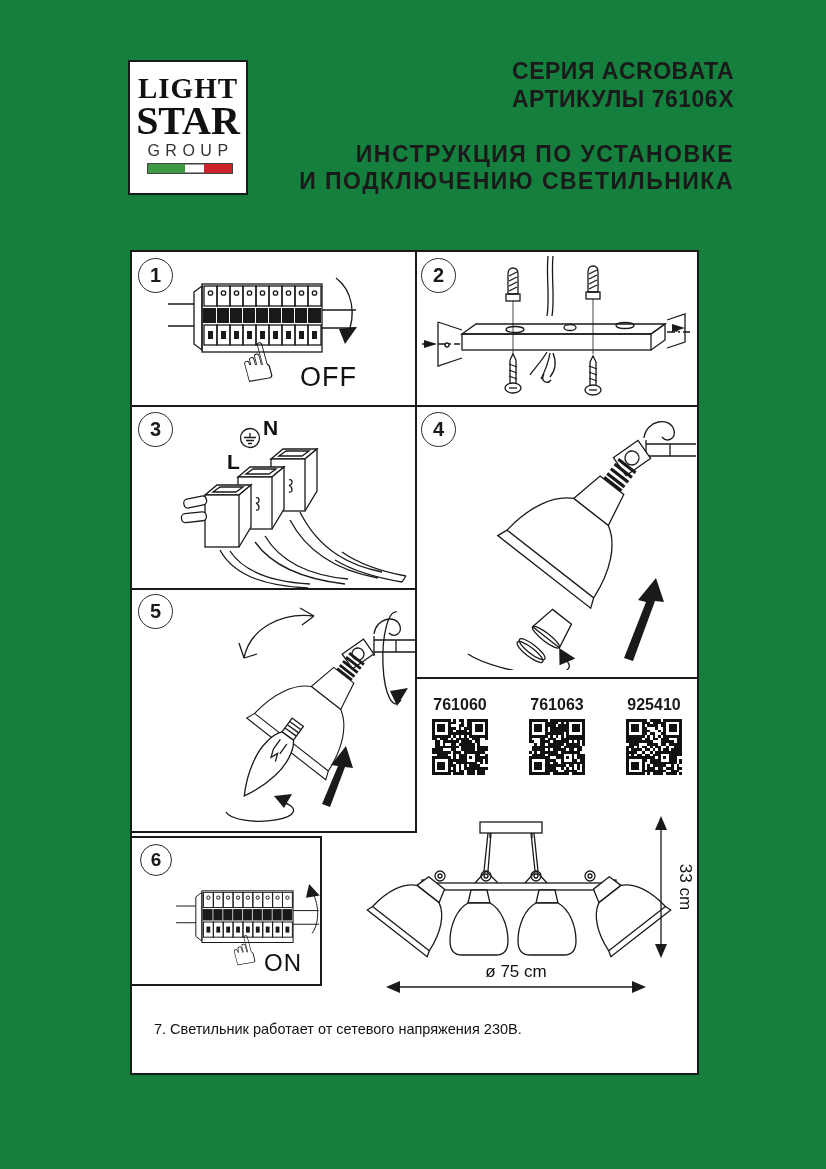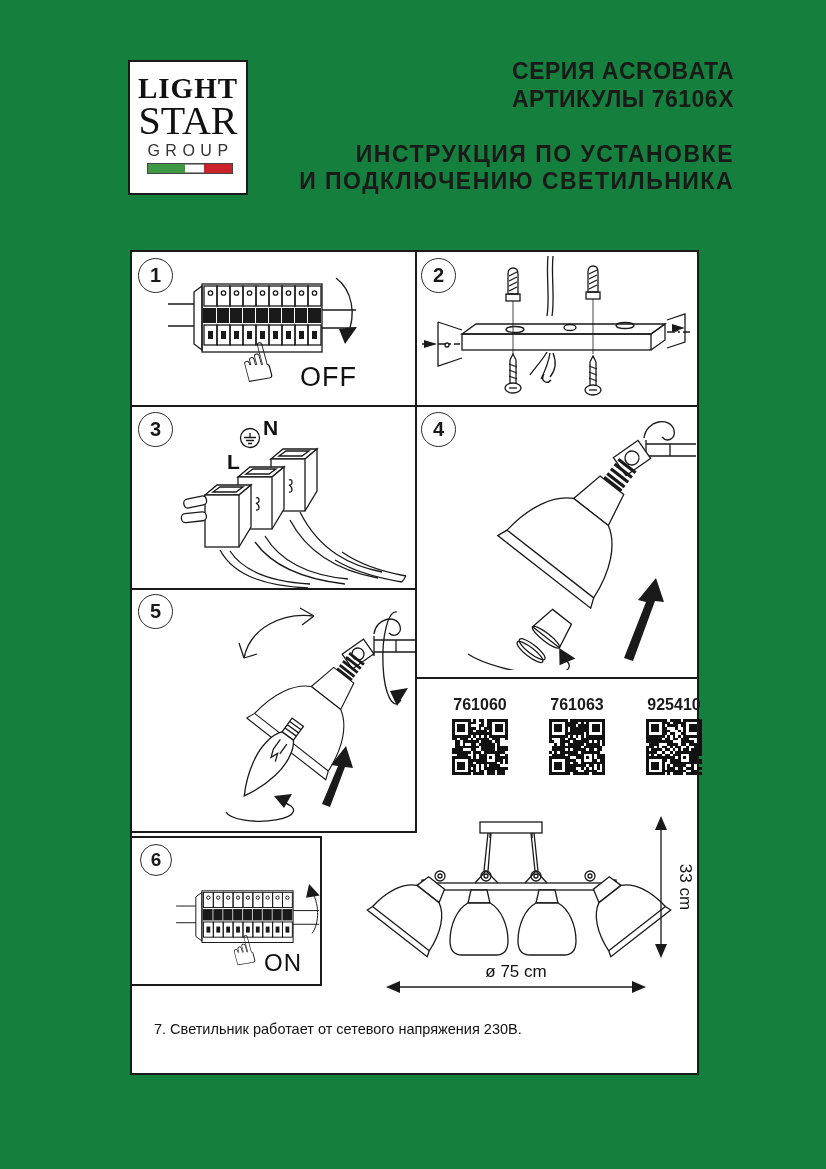--- a/index.html
+++ b/index.html
@@ -3,21 +3,21 @@
 <meta charset="utf-8">
 <style>
   html,body{margin:0;padding:0;background:#fff;}
   .page{position:relative;width:826px;height:1169px;background:#15803d;overflow:hidden;
         font-family:"Liberation Sans",sans-serif;color:#1a1a1a;padding-left:32px;}
   
   .logo-box{position:absolute;left:128px;top:60px;width:120px;height:135px;
             border:2px solid #1a1a1a;box-sizing:border-box;text-align:center;background:#fff;}
   .logo-light{font-family:"Liberation Serif",serif;font-weight:bold;font-size:29px;line-height:29px;
               letter-spacing:1px;margin-top:12px;color:#111;}
-  .logo-star{font-family:"Liberation Serif",serif;font-weight:normal;font-size:40px;line-height:36px;
+  .logo-star{font-family:"Liberation Serif",serif;font-weight:bold;font-size:40px;line-height:36px;
              letter-spacing:0px;color:#111;}
   .logo-group{font-size:16px;letter-spacing:5.5px;color:#333;margin-top:3px;text-indent:5px;}
   .logo-flag{position:absolute;left:18px;bottom:20px;width:84px;height:9px;display:flex;
              outline:1px solid #444;}
   .flag-green{flex:4;background:#3d9a42;}
   .flag-white{flex:2;background:#ffffff;border-top:1px solid #999;border-bottom:1px solid #999;box-sizing:border-box;}
   .flag-red{flex:3;background:#cc2229;}
   .hdr-titles{position:absolute;right:124px;top:57px;text-align:right;
               font-weight:bold;font-size:23px;line-height:28px;letter-spacing:0.5px;white-space:nowrap;}
   .hdr-instr{position:absolute;right:124px;top:141px;text-align:right;
@@ -28,21 +28,21 @@
   .gl{position:absolute;background:#1a1a1a;}
   .p6-box{position:absolute;left:0;top:584px;width:190px;height:150px;
           border:2px solid #1a1a1a;border-left:none;box-sizing:border-box;}
   .stepnum{position:absolute;width:35px;height:35px;border:1.6px solid #2a2a2a;border-radius:50%;
            box-sizing:border-box;display:flex;align-items:center;justify-content:center;
            font-size:20px;font-weight:bold;background:#fff;}
   .ill{position:absolute;}
   .cap-label{position:absolute;font-size:27px;letter-spacing:1px;color:#111;}
   .wire-label{position:absolute;font-size:21px;font-weight:bold;color:#111;}
   
-  .qr-row{position:absolute;left:302px;top:444px;width:276px;display:flex;justify-content:flex-end;gap:25px;}
+  .qr-row{position:absolute;left:287px;top:444px;width:276px;display:flex;justify-content:center;gap:25px;}
   .qr-col{width:72px;text-align:center;}
   .qr-code-label{font-size:16px;font-weight:bold;margin-bottom:5px;}
   
   .notes{position:absolute;left:22px;top:766px;width:530px;font-size:14.5px;line-height:1.6;color:#111;}
   .note-line{white-space:nowrap;}
   
   svg .ln{stroke:#1a1a1a;stroke-width:1.3;fill:none;}
   svg .lnw{stroke:#1a1a1a;stroke-width:1.3;fill:#fff;}
   svg .fl{fill:#1a1a1a;stroke:none;}
   .dim-text{font-family:"Liberation Sans",sans-serif;font-size:17px;fill:#111;}

